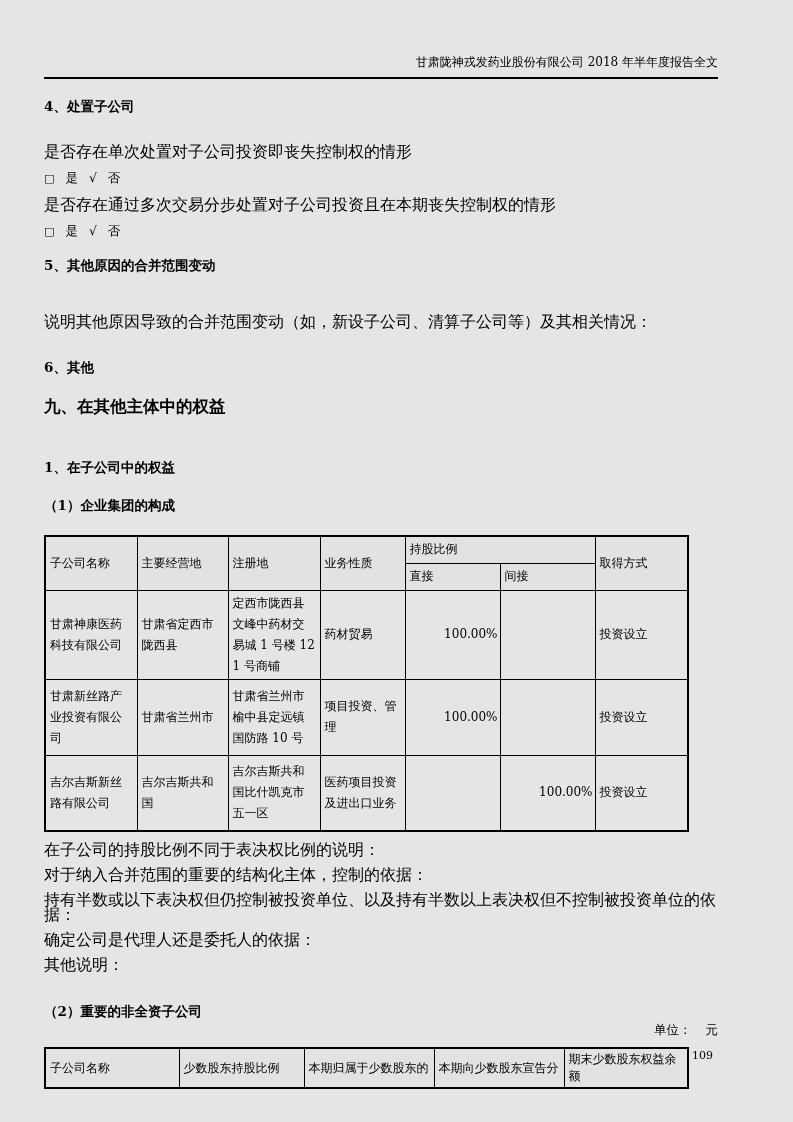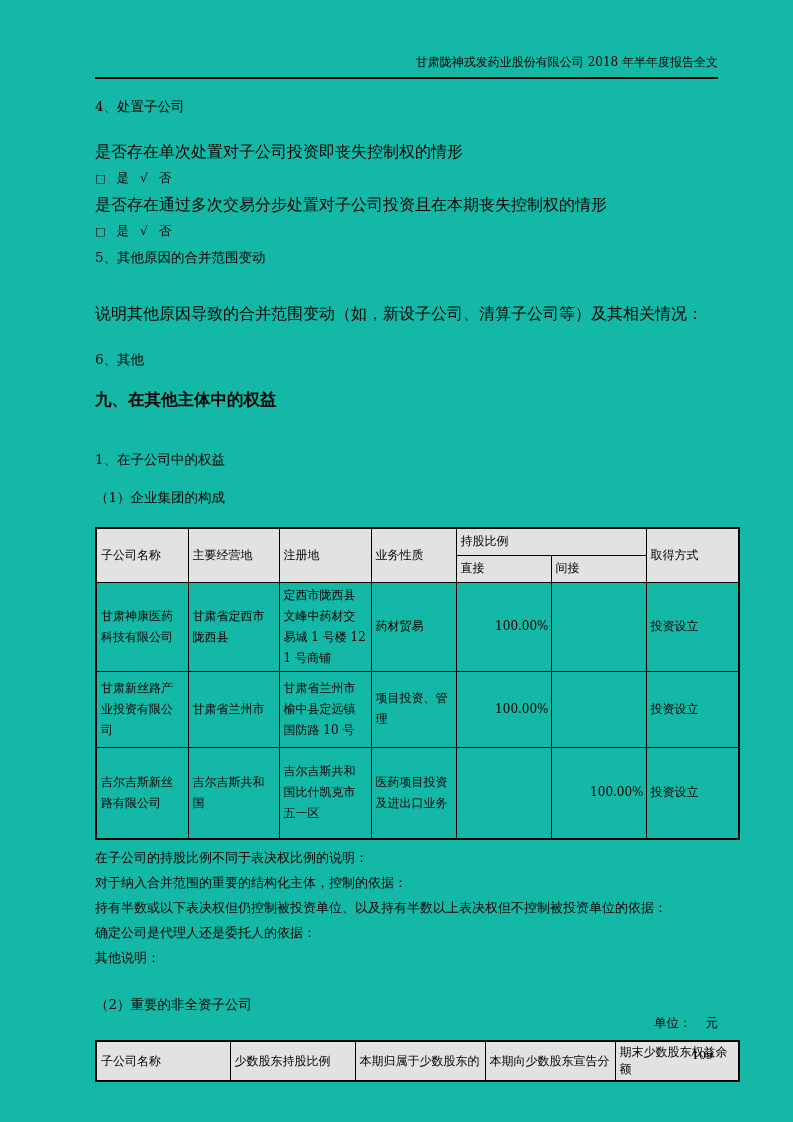--- a/index.html
+++ b/index.html
@@ -1,38 +1,38 @@
 <!DOCTYPE html>
 <html style="--header-bg: #e2e2e2;"><head>
 <meta charset="utf-8">
 <style>
   html,body { margin:0; padding:0; background:#ffffff; }
   .page {
     position:relative;
     width:793px; height:1122px;
-    background:#14b8a6;
+    background:#e5e5e5;
     box-sizing:border-box;
-    padding:55px 75px 0 95px;
+    padding:55px 75px 0 44px;
     font-family:"DejaVu Serif","Liberation Serif",serif;
     color:#000;
     outline:1px solid #d8d8d8;
     overflow:hidden;
   }
   .doc-header {
     text-align:right;
     font-size:12px;
     line-height:14px;
     padding-bottom:8px;
     border-bottom:2px solid #000;
   }
-  .h-num   { font-size:13.5px; font-weight:normal; margin:18px 0 0 0; line-height:18px; }
-  .h-big   { font-size:16.5px; font-weight:bold; margin:21px 0 0 0; line-height:21px; }
+  .h-num   { font-size:13.5px; font-weight:bold; margin:18px 0 0 0; line-height:18px; }
+  .h-big   { font-size:16.5px; font-weight:bold; margin:21px 0 0 0; line-height:21px;font-family:Liberation Mono, monospace; }
   .para    { font-size:16px; margin:0; line-height:15px; }
   .mt29 { margin-top:29px; } .mt24 { margin-top:40px; }
-  .mt20 { margin-top:20px; } .mt17 { margin-top:9px; } .mt11 { margin-top:11px; } .mt30 { margin-top:30px; }
+  .mt20 { margin-top:20px; } .mt17 { margin-top:17px; } .mt11 { margin-top:11px; } .mt30 { margin-top:30px; }
   .check-line { font-size:12.5px; margin:11px 0 0 0; line-height:15px; }
   .check-line span { margin-right:7px; }
   .check-line .box { font-size:11px; }
 
   table { border-collapse:collapse; table-layout:fixed; width:643px; }
   table.bordered { border:2px solid #000; }
   .bordered th, .bordered td {
     border:1px solid #000;
     font-size:12px;
     font-weight:normal;
@@ -41,26 +41,26 @@
     word-break:break-all;
     vertical-align:middle;
   }
   .bordered th { background:var(--header-bg,#e2e2e2); text-align:left; }
   .bordered td { text-align:left; line-height:21px; }
   .bordered td.num { text-align:right; padding-right:2px; }
   .tbl1 { margin-top:21px; }
   .tbl1 thead tr { height:27px; }
   .tbl1 tbody tr.r1 { height:86px; }
   .tbl1 tbody tr.r2 { height:76px; }
-  .tbl1 tbody tr.r3 { height:92px; }
+  .tbl1 tbody tr.r3 { height:76px; }
   .tbl2 { margin-top:10px; }
   .tbl2 thead tr { height:38px; }
 
   .notes { margin-top:10px; }
-  .notes p { font-size:13px; line-height:15px; margin:0 0 10px 0; }
+  .notes p { font-size:16px; line-height:15px; margin:0 0 10px 0; }
   .unit-line { text-align:right; font-size:12.5px; margin-top:2px; line-height:15px; }
   .unit-line .unit-gap { display:inline-block; width:14px; }
   .page-number {
     position:absolute; right:80px; bottom:60px;
     font-size:11px;
   }
 </style>
 </head>
 <body>
 

